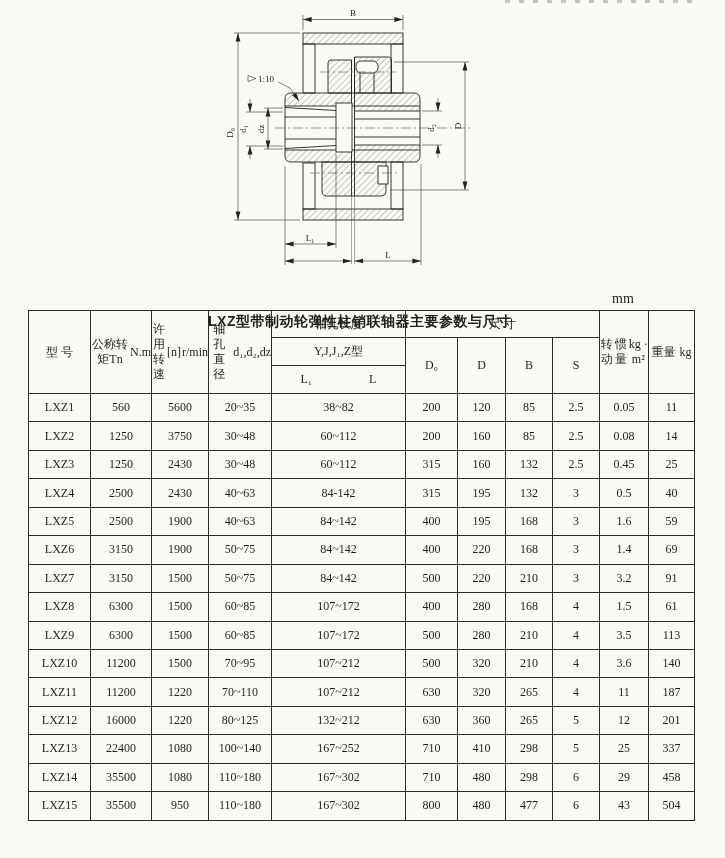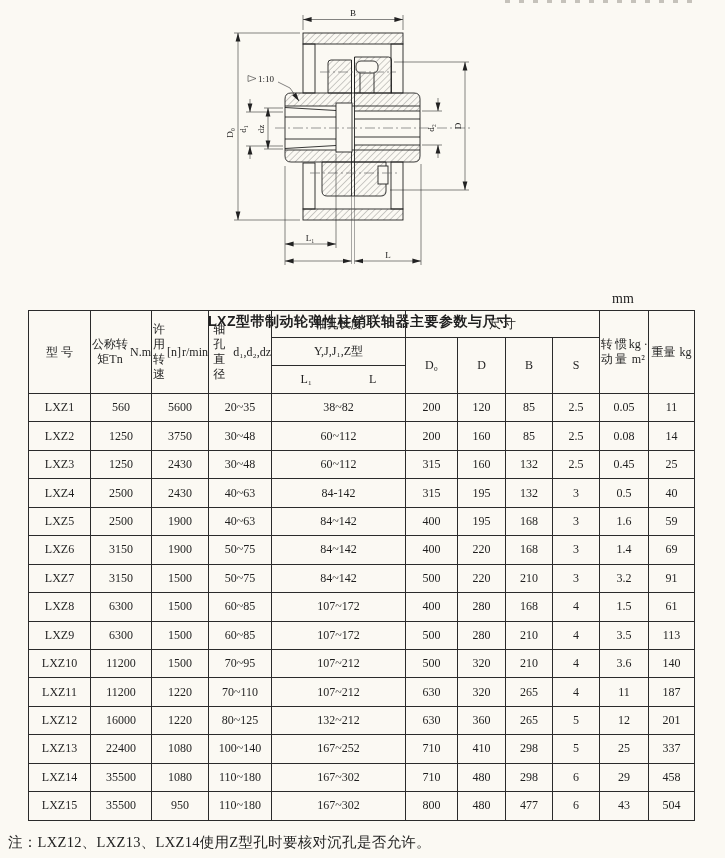--- a/index.html
+++ b/index.html
@@ -446,15 +446,14 @@
           <td>800</td>
           <td>480</td>
           <td>477</td>
           <td>6</td>
           <td>43</td>
           <td>504</td>
         </tr>
       </tbody>
   </table>
 
-  <div class="note-line">注：LXZ12、LXZ13、LXZ14使用Z型孔时要核对沉孔是否允许。</div>
 
 </div>
 
 </body></html>

